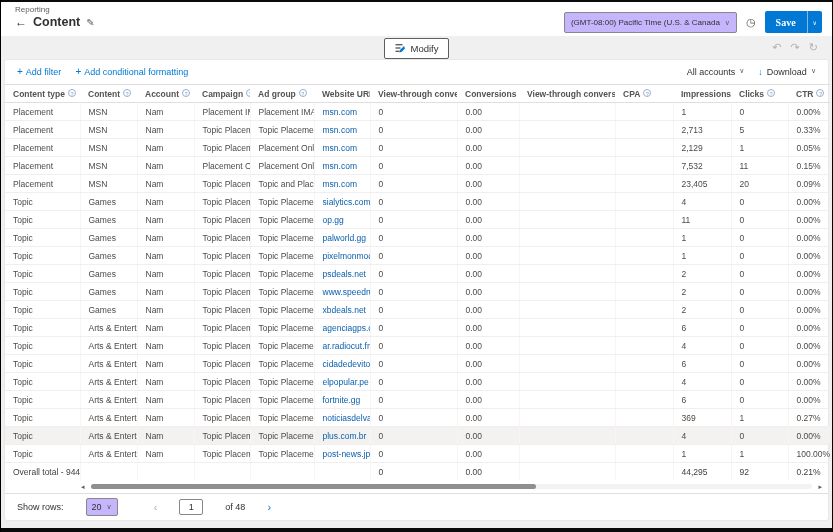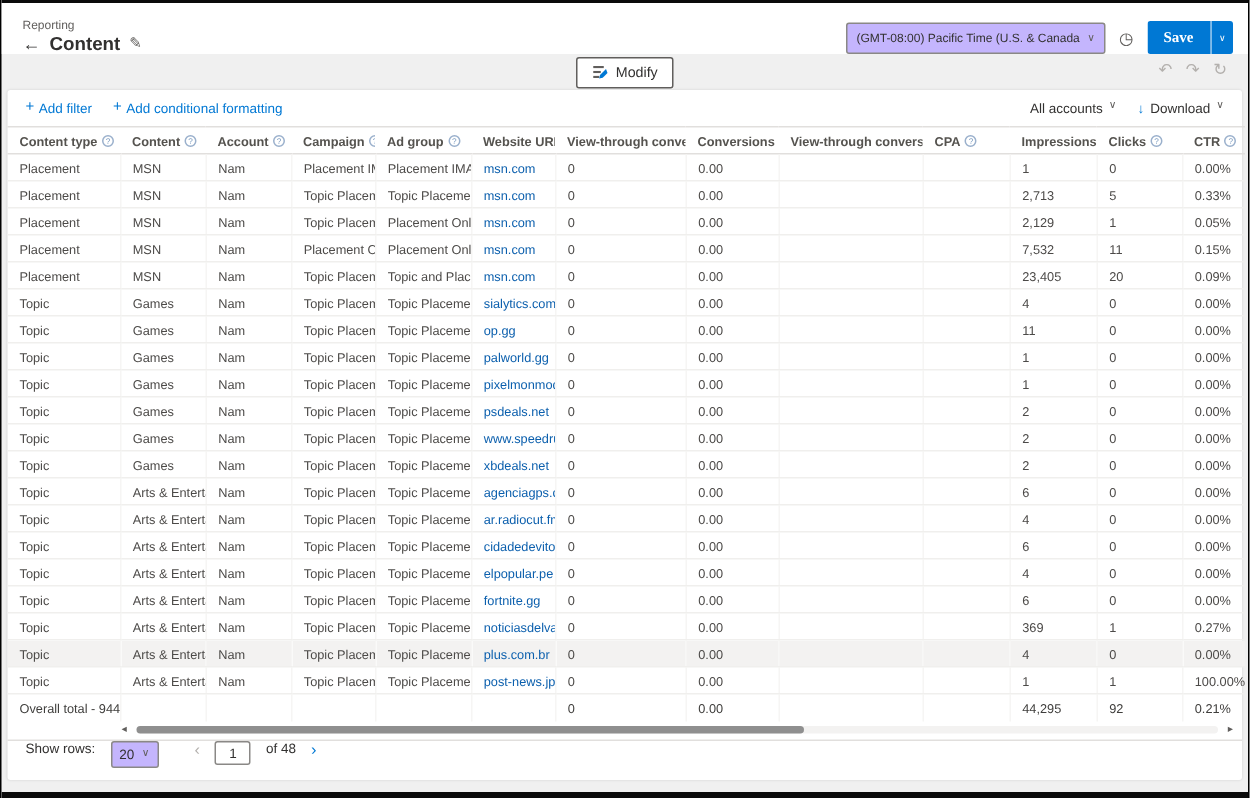--- a/index.html
+++ b/index.html
@@ -10,21 +10,21 @@
   html,body{width:833px;height:532px;overflow:hidden}
   body{
     font-family:"Liberation Sans",sans-serif;background:var(--page-bg);
     position:relative;border-left:1px solid #000;border-right:1px solid #000;
   }
   .frame-top{height:2px;background:#0a0a0a}
   .frame-bottom{position:absolute;bottom:0;left:0;right:0;height:4px;background:#0a0a0a}
 
   
   .topbar{background:#fff;height:34px;display:flex;justify-content:space-between;
-    align-items:flex-end;padding:3px 10px 0 14px}
+    align-items:flex-start;padding:3px 10px 0 14px}
   .breadcrumb{font-size:8px;color:var(--muted)}
   .title-row{display:flex;align-items:center;gap:6px;margin-top:1px}
   .back{font-size:12px;color:#323130;cursor:pointer;line-height:12px}
   .page-title{font-size:12.5px;font-weight:bold;color:#323130}
   .edit-ic{font-size:10px;color:var(--muted);cursor:pointer}
   .tb-right{display:flex;align-items:center;gap:9px;margin-top:6px}
   .select-box{border:1px solid #8a8886;border-radius:2px;height:21px;background:#c4b5fd;
     display:flex;align-items:center;gap:5px;padding:0 6px;font-size:8px;color:#323130;cursor:pointer;white-space:nowrap}
   .chev{font-size:7px;color:var(--muted);line-height:7px}
   .cal{display:inline-block;width:9px;height:9px;border:1px solid #605e5c;border-radius:1px;position:relative}
@@ -71,22 +71,22 @@
 
   
   .hscroll{height:12px;position:relative}
   .sb-arrow{position:absolute;top:2px;font-size:7px;color:#605e5c;cursor:pointer;line-height:8px}
   .sb-arrow.left{left:76px}
   .sb-arrow.right{right:6px}
   .sb-track{position:absolute;left:86px;right:16px;top:3px;height:5px;background:#f3f2f1;border-radius:3px;cursor:pointer}
   .sb-thumb{position:absolute;left:0;width:445px;top:0;height:5px;background:#8f8f8f;border-radius:3px;cursor:grab}
 
   
-  .footer{height:27px;border-top:1px solid var(--border);display:flex;
-    gap:10px;padding:0 12px;font-size:9px;color:#323130}
+  .footer{height:27px;border-top:1px solid var(--border);display:flex;align-items:center;
+    gap:22px;padding:0 12px;font-size:9px;color:#323130}
   .select-box.small{height:18px;font-size:9px;padding:0 5px;margin-right:14px}
   .pg-prev{color:#b3b0ad;font-size:11px;cursor:default}
   .pg-next{color:var(--accent);font-size:11px;cursor:pointer}
   .page-box{width:24px;height:16px;border:1px solid #8a8886;border-radius:2px;text-align:center;
     font-size:9px;color:#323130;font-family:inherit;padding:0}
 </style>
 </head>
 <body>
 
 <div class="frame-top"></div>

